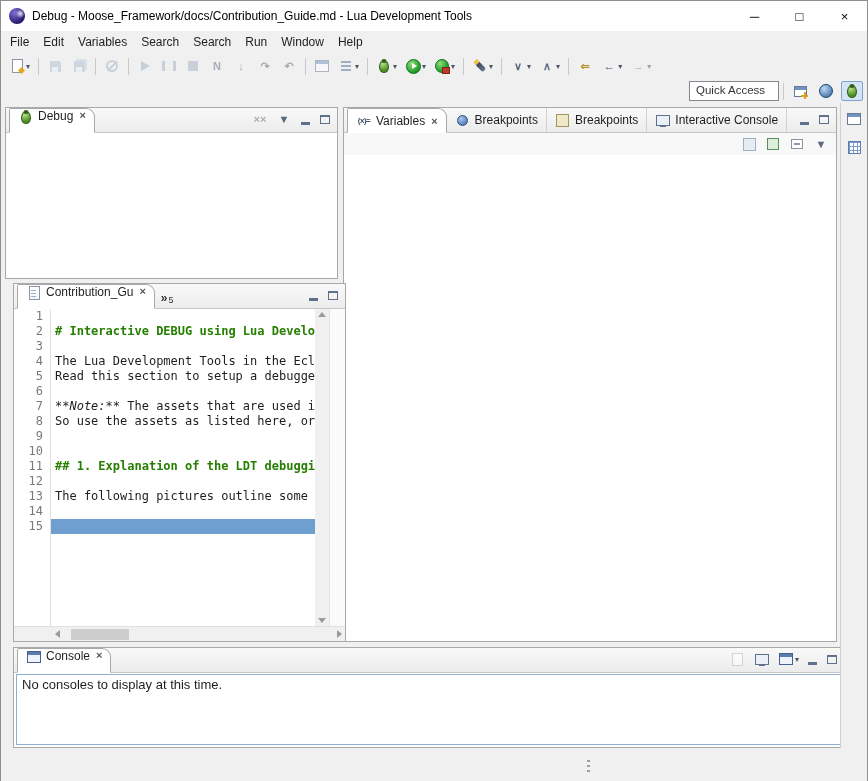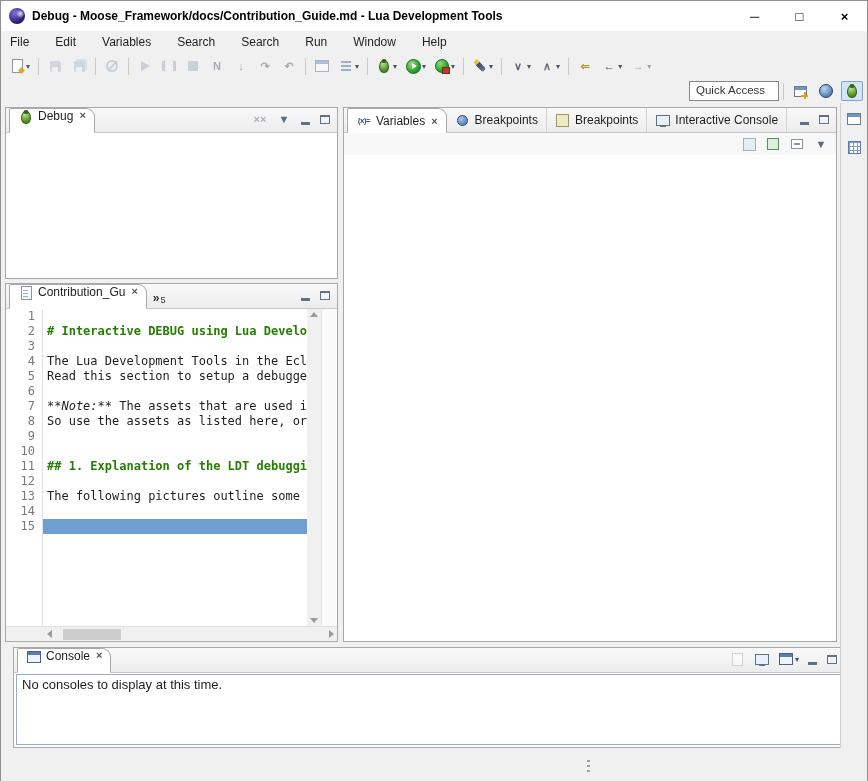--- a/index.html
+++ b/index.html
@@ -2,31 +2,31 @@
 <html style="--green: #267f00; --selblue: #6f9fd0; --activebg: #d4e4f5;"><head>
 <meta charset="utf-8">
 <style>
   html,body{margin:0;padding:0;}
   body{width:868px;height:781px;overflow:hidden;background:#f0f0f0;
        font-family:"Liberation Sans",sans-serif;font-size:12px;color:#1e1e1e;
        -webkit-font-smoothing:antialiased;}
   .window{box-sizing:border-box;width:868px;height:781px;border:1px solid #8f8f8f;background:#f0f0f0;position:relative;}
 
   
-  .titlebar{height:30px;background:#fff;display:flex;align-items:center;font-weight:bold;}
+  .titlebar{height:30px;background:#fff;display:flex;align-items:center;}
   .app-icon{width:16px;height:16px;border-radius:50%;margin-left:8px;position:relative;flex:none;
             background:radial-gradient(circle at 35% 30%, #7e6fd8, #241a6b 70%);}
   .app-icon::after{content:"";position:absolute;right:1px;top:2px;width:9px;height:9px;border-radius:50%;
             background:radial-gradient(circle at 60% 40%, rgba(255,255,255,.85), rgba(255,255,255,0) 60%);}
   .title-text{margin-left:7px;font-size:12px;color:#000;white-space:nowrap;}
   .win-controls{margin-left:auto;display:flex;height:30px;}
   .win-btn{width:45px;height:30px;display:inline-flex;align-items:center;justify-content:center;font-size:13px;color:#000;cursor:pointer;}
 
   
-  .menubar{height:22px;display:flex;align-items:flex-end;padding-left:2px;background:#f0f0f0;gap:12px;}
+  .menubar{height:22px;display:flex;align-items:flex-end;padding-left:2px;background:#f0f0f0;}
   .menu-item{padding:0 7px;line-height:22px;cursor:default;}
   .toolbar-row1{height:26px;display:flex;align-items:center;padding-left:4px;background:#f0f0f0;}
   .toolbar-row2{height:24px;display:flex;align-items:center;justify-content:flex-end;padding-right:3px;background:#f0f0f0;}
   .tsep{width:1px;height:17px;background:#c9c9c9;margin:0 4px;flex:none;}
   .tbtn{display:inline-flex;align-items:center;padding:1px 2px;margin:0 1px;border:1px solid transparent;border-radius:2px;cursor:pointer;flex:none;}
   .tbtn.disabled{opacity:.5;}
   .tbtn.active{background:var(--activebg,#d4e4f5);border-color:#7ea4cd;}
   .dd{font-size:8px;color:#4a5568;margin-left:1px;}
 
   
@@ -80,21 +80,21 @@
 
   
   .quick-access{box-sizing:border-box;width:90px;height:20px;border:1px solid #828790;background:#fff;
                 font-size:11.5px;color:#333;padding:2px 6px;margin-right:0;cursor:text;white-space:nowrap;}
   .persp-bar{display:flex;align-items:center;gap:2px;}
 
   
   .workbench{position:relative;height:679px;background:#f0f0f0;}
   .panel{position:absolute;box-sizing:border-box;background:#fff;border:1px solid #a8a8a8;}
   #debug-panel{left:4px;top:4px;width:333px;height:172px;}
-  #editor-panel{left:4px;top:180px;width:333px;height:359px;}
+  #editor-panel{left:12px;top:180px;width:333px;height:359px;}
   #variables-panel{left:342px;top:4px;width:494px;height:535px;}
   #console-panel{left:12px;top:544px;width:832px;height:101px;}
 
   .phead{box-sizing:border-box;height:25px;display:flex;align-items:flex-end;
          background:linear-gradient(#f9f9f9,#ececec);border-bottom:1px solid #c6c6c6;position:relative;}
   .tab{box-sizing:border-box;height:25px;margin-left:3px;margin-bottom:-1px;display:flex;gap:4px;
        padding:0 8px;background:#fff;border:1px solid #a8a8a8;border-bottom:1px solid #fff;border-radius:2px 9px 0 0;cursor:pointer;}
   .tab-label{white-space:nowrap;}
   .tab-close{font-size:11px;font-weight:bold;color:#555;margin-left:2px;cursor:pointer;}
   .spacer{flex:1;}

